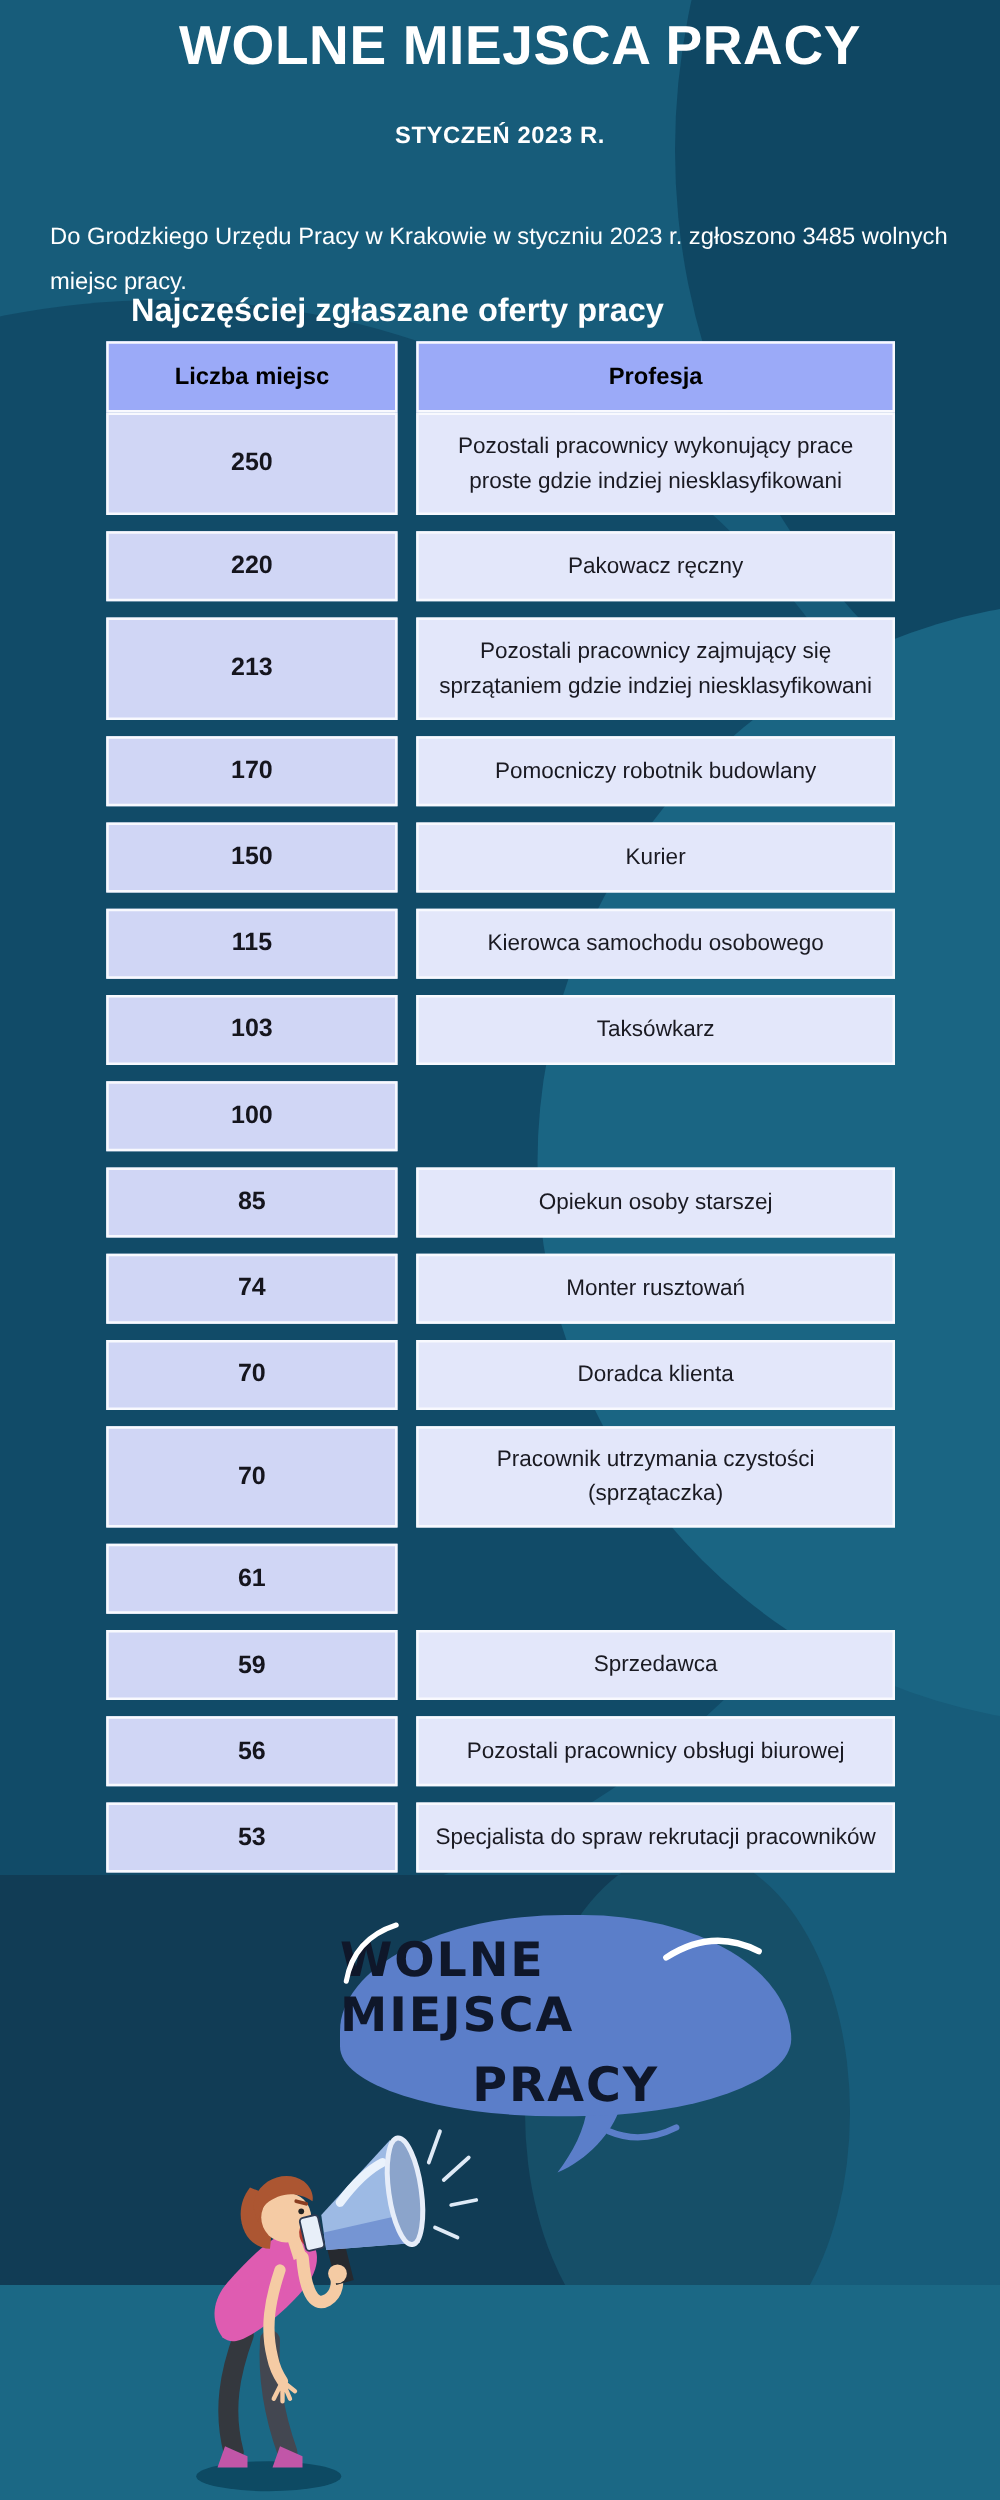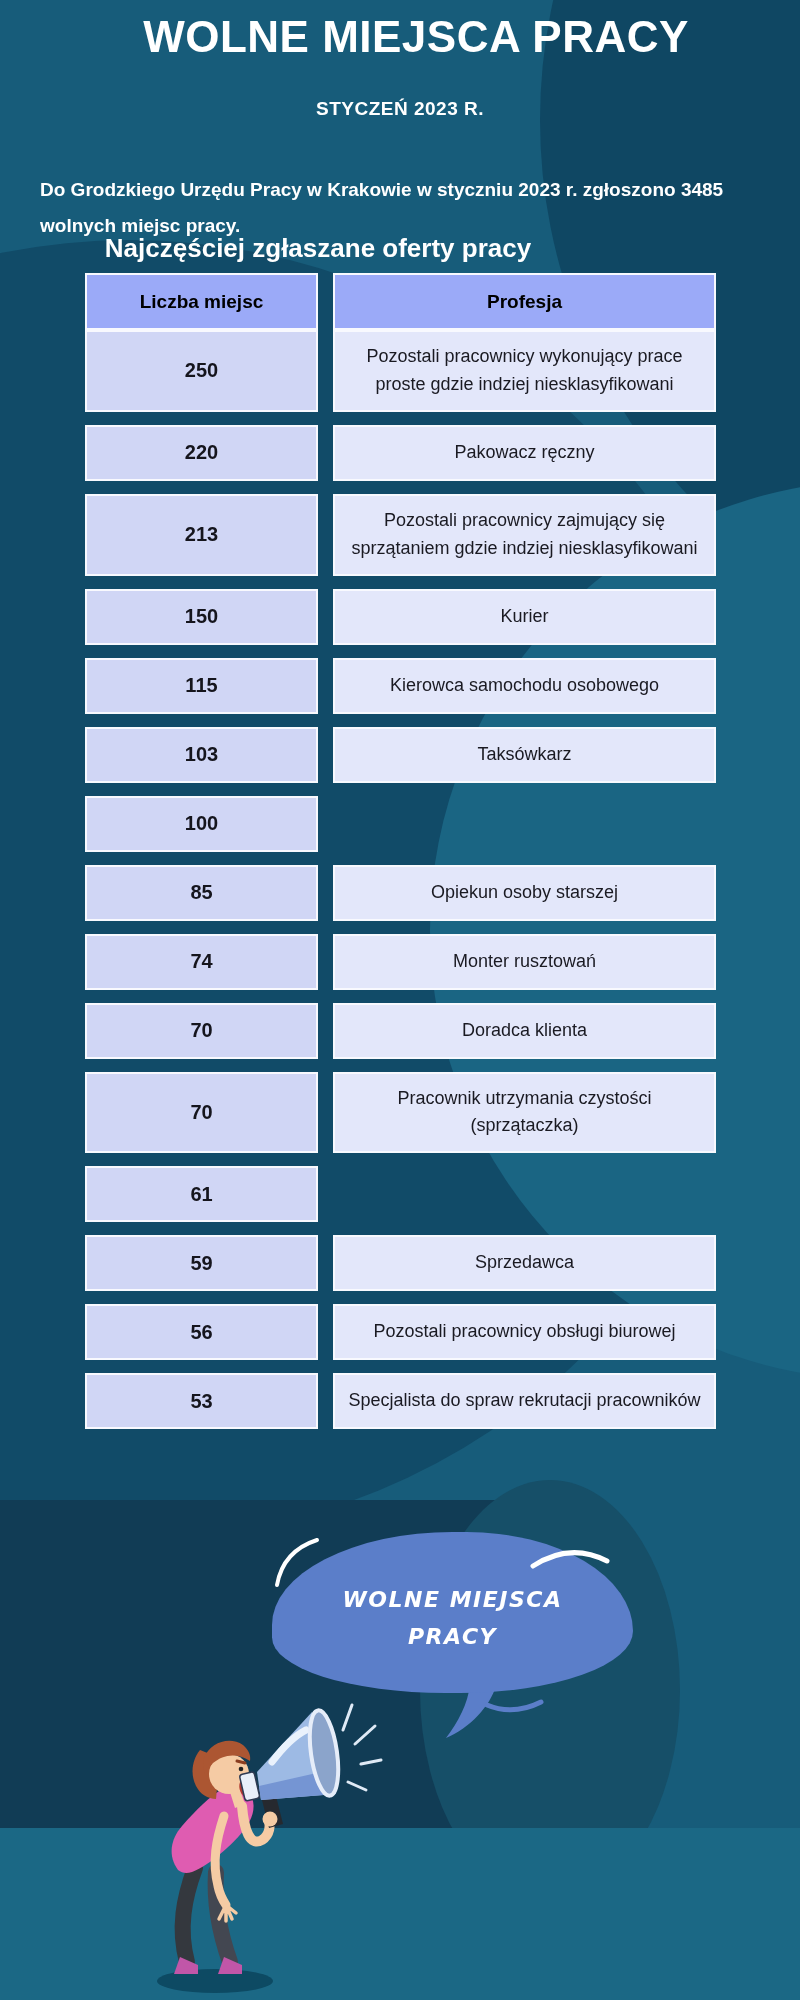--- a/index.html
+++ b/index.html
@@ -22,21 +22,21 @@
   .title{
     position:absolute;z-index:2;left:16px;top:12px;width:800px;text-align:center;
     color:#FFFFFF;font-size:44px;font-weight:bold;letter-spacing:.5px;
   }
   .subtitle{
     position:absolute;z-index:2;left:0;top:98px;width:800px;text-align:center;
     color:#FFFFFF;font-size:19px;font-weight:bold;letter-spacing:.5px;
   }
   .intro{
     position:absolute;z-index:2;left:40px;top:172px;width:745px;
-    color:#FFFFFF;font-size:19px;font-weight:700;line-height:36px;
+    color:#FFFFFF;font-size:19px;font-weight:400;line-height:36px;
   }
   .section-heading{
     position:absolute;z-index:2;left:0;top:233px;width:636px;text-align:center;
     color:#FFFFFF;font-size:26px;font-weight:bold;
   }
 
   
   .table{position:absolute;z-index:2;left:85px;top:273px;width:631px;}
   .trow{display:flex;gap:15px;margin-top:13px;}
   .trow:first-child{margin-top:0;}
@@ -54,22 +54,22 @@
 
   
   .bubble{
     position:absolute;z-index:3;left:272px;top:1532px;width:361px;height:161px;
     background:#5B7EC9;
     border-radius:52% 48% 50% 50% / 60% 64% 40% 36%;
     display:flex;flex-direction:column;align-items:center;justify-content:center;
     gap:12px;padding-top:10px;box-sizing:border-box;
   }
   .bubble-line{
-    color:#ffffff;font-family:"DejaVu Sans","Liberation Sans",sans-serif;
-    font-size:22px;font-weight:bold;letter-spacing:1.5px;font-style:italic;
+    color:#0f172a;font-family:"DejaVu Sans","Liberation Sans",sans-serif;
+    font-size:38px;font-weight:bold;letter-spacing:1.5px;
   }
   .bubble-decor{position:absolute;z-index:3;left:255px;top:1535px;}
   .bubble-tail{position:absolute;z-index:2;left:444px;top:1684px;}
 
   
   .person{position:absolute;z-index:4;left:140px;top:1700px;}
 </style>
 </head>
 <body>
 
@@ -101,20 +101,24 @@
     <div class="cell count-cell">220</div>
     <div class="cell prof-cell">Pakowacz ręczny</div>
   </div>
 
   <div class="trow">
     <div class="cell count-cell">213</div>
     <div class="cell prof-cell">Pozostali pracownicy zajmujący się
 sprzątaniem gdzie indziej niesklasyfikowani</div>
   </div>
 
+  <div class="trow">
+    <div class="cell count-cell">170</div>
+    <div class="cell prof-cell">Pomocniczy robotnik budowlany</div>
+  </div>
 
   <div class="trow">
     <div class="cell count-cell">150</div>
     <div class="cell prof-cell">Kurier</div>
   </div>
 
   <div class="trow">
     <div class="cell count-cell">115</div>
     <div class="cell prof-cell">Kierowca samochodu osobowego</div>
   </div>

